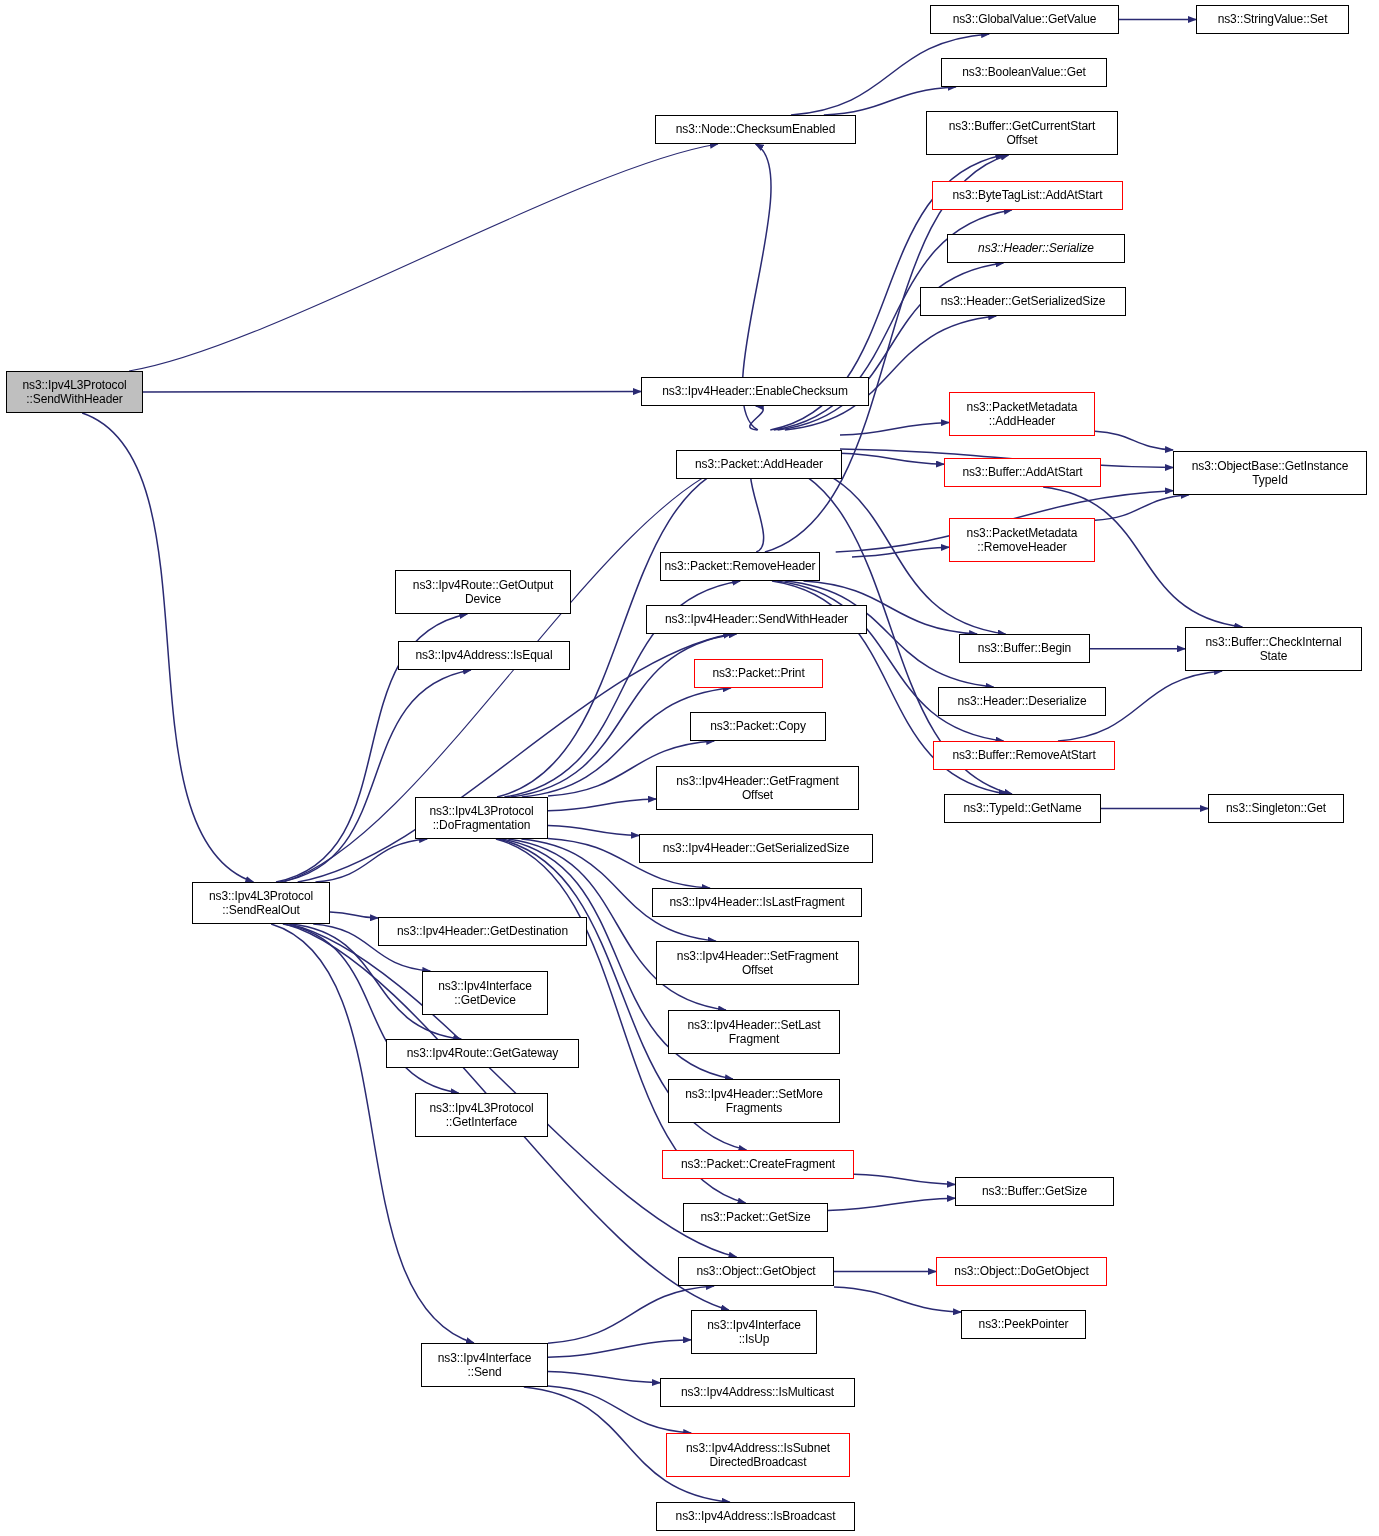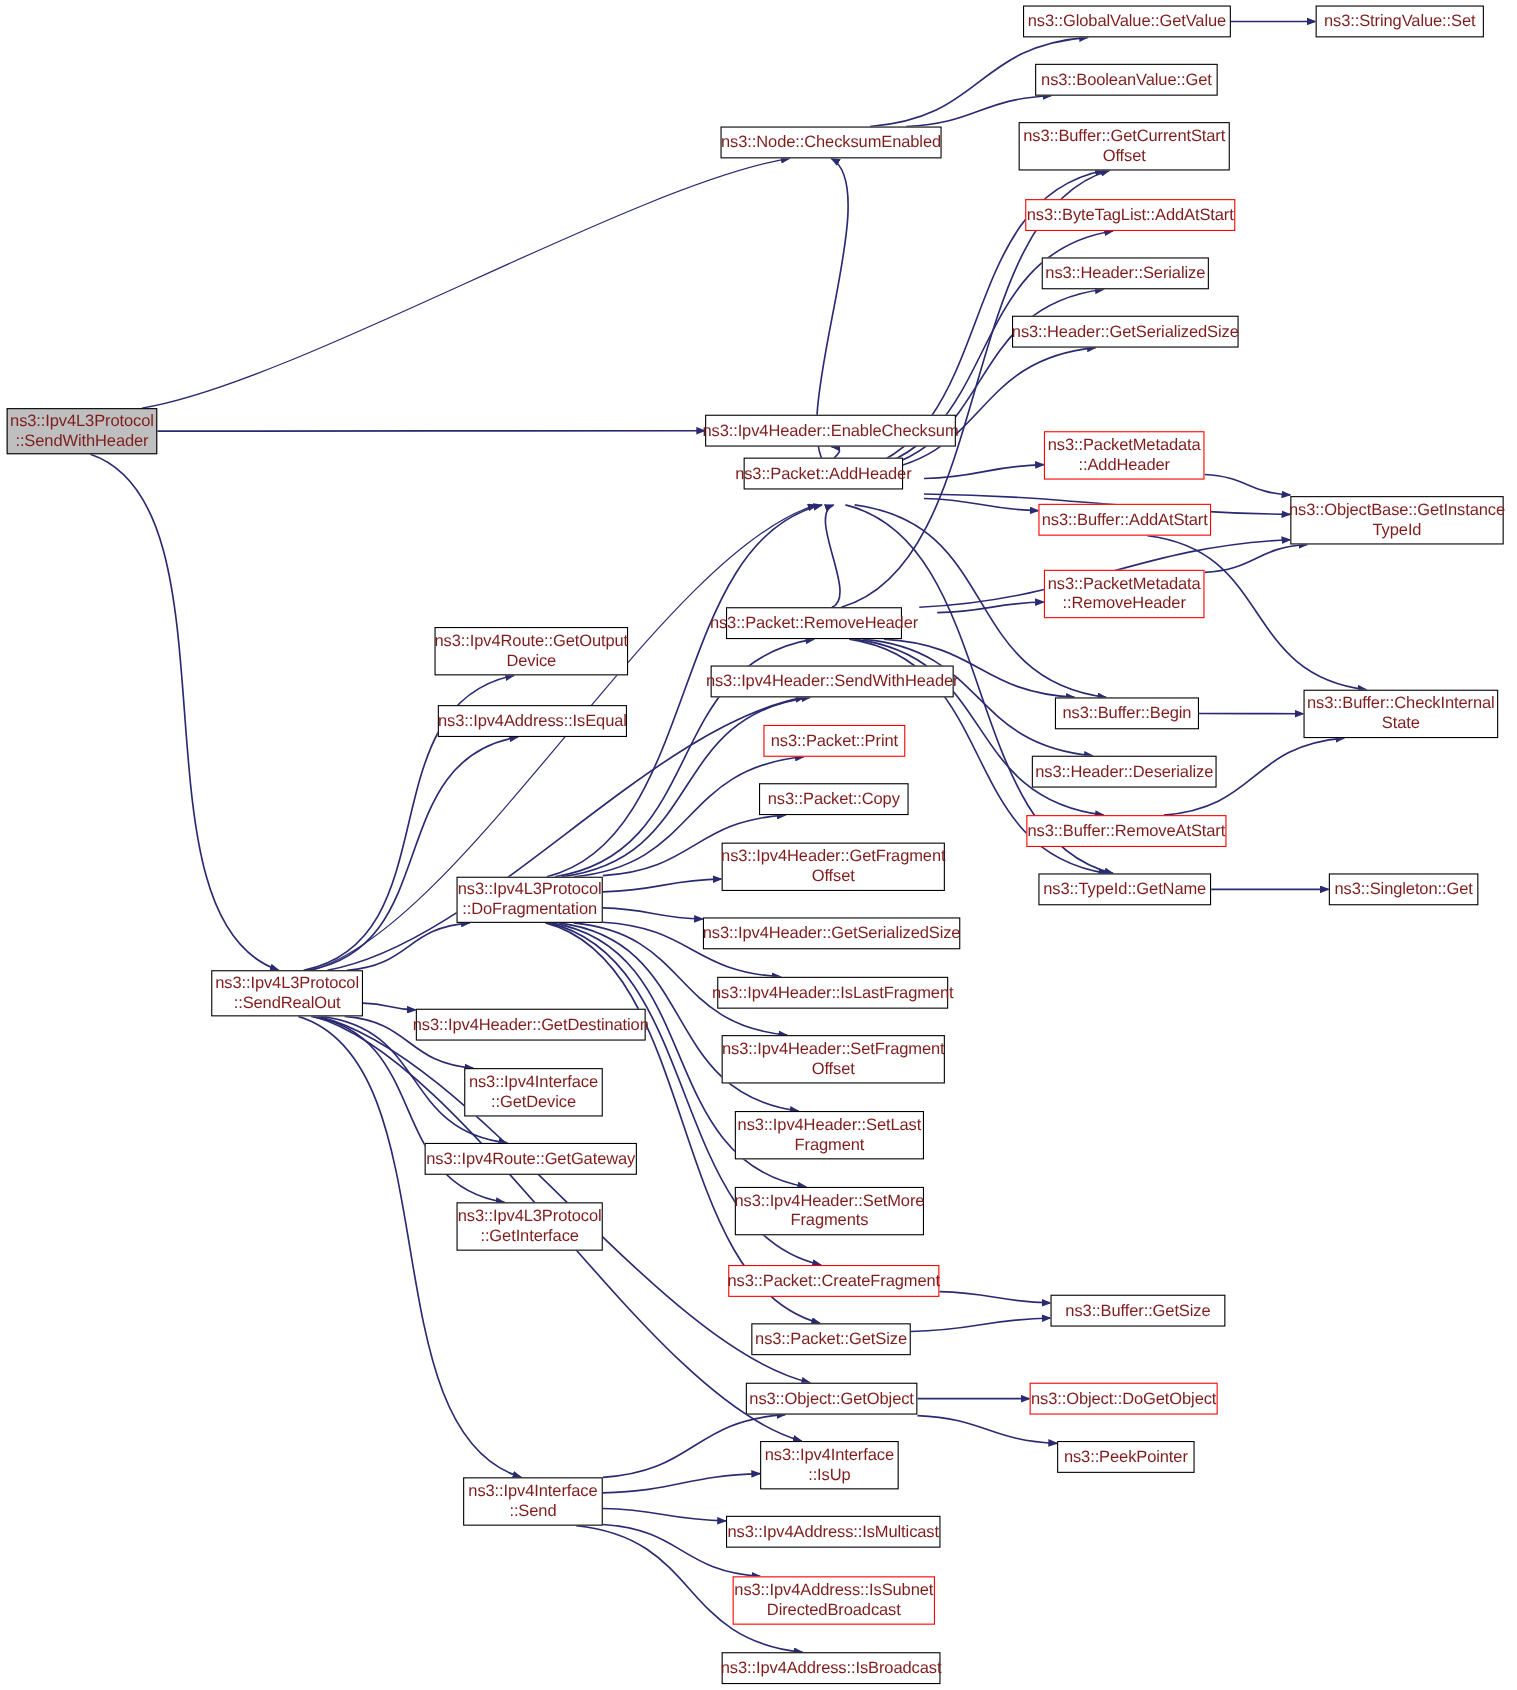--- a/index.html
+++ b/index.html
@@ -11,22 +11,22 @@
     background:#ffffff;
     font-family:"Liberation Sans","DejaVu Sans",sans-serif;
     overflow:hidden;
   }
   svg#edges{position:absolute;left:0;top:0;width:1379px;height:1536px;}
   .node{
     position:absolute;
     box-sizing:border-box;
     border:1px solid #000000;
     background:#ffffff;
-    color:#7f1d1d;
-    font-size:15px;
+    color:#000000;
+    font-size:12px;
     line-height:1.18;
     display:flex;
     align-items:center;
     justify-content:center;
     text-align:center;
     white-space:pre-line;
     letter-spacing:-0.1px;
     z-index:3;
   }
   .node.red{border-color:#ff0000;}
@@ -113,24 +113,24 @@
   <div id="node-layer">
       <div class="node root" style="left: 6px; top: 371px; width: 137px; height: 42px;">ns3::Ipv4L3Protocol
 ::SendWithHeader</div>
       <div class="node" style="left: 655px; top: 115px; width: 201px; height: 29px;">ns3::Node::ChecksumEnabled</div>
       <div class="node" style="left: 930px; top: 5px; width: 189px; height: 29px;">ns3::GlobalValue::GetValue</div>
       <div class="node" style="left: 1196px; top: 5px; width: 153px; height: 29px;">ns3::StringValue::Set</div>
       <div class="node" style="left: 941px; top: 58px; width: 166px; height: 29px;">ns3::BooleanValue::Get</div>
       <div class="node" style="left: 926px; top: 111px; width: 192px; height: 44px;">ns3::Buffer::GetCurrentStart
 Offset</div>
       <div class="node red" style="left: 932px; top: 181px; width: 191px; height: 29px;">ns3::ByteTagList::AddAtStart</div>
-      <div class="node" style="left: 947px; top: 234px; width: 152px; height: 29px;">ns3::Header::Serialize</div>
+      <div class="node" style="left: 947px; top: 234px; width: 178px; height: 29px; font-style: italic;">ns3::Header::Serialize</div>
       <div class="node" style="left: 920px; top: 287px; width: 206px; height: 29px;">ns3::Header::GetSerializedSize</div>
       <div class="node" style="left: 641px; top: 377px; width: 228px; height: 29px;">ns3::Ipv4Header::EnableChecksum</div>
-      <div class="node" style="left: 676px; top: 416px; width: 145px; height: 29px;">ns3::Packet::AddHeader</div>
+      <div class="node" style="left: 676px; top: 450px; width: 166px; height: 29px;">ns3::Packet::AddHeader</div>
       <div class="node red" style="left: 949px; top: 392px; width: 146px; height: 44px;">ns3::PacketMetadata
 ::AddHeader</div>
       <div class="node red" style="left: 944px; top: 458px; width: 157px; height: 29px;">ns3::Buffer::AddAtStart</div>
       <div class="node red" style="left: 949px; top: 518px; width: 146px; height: 44px;">ns3::PacketMetadata
 ::RemoveHeader</div>
       <div class="node" style="left: 1173px; top: 451px; width: 194px; height: 44px;">ns3::ObjectBase::GetInstance
 TypeId</div>
       <div class="node" style="left: 660px; top: 552px; width: 160px; height: 29px;">ns3::Packet::RemoveHeader</div>
       <div class="node" style="left: 959px; top: 634px; width: 131px; height: 29px;">ns3::Buffer::Begin</div>
       <div class="node" style="left: 1185px; top: 627px; width: 177px; height: 44px;">ns3::Buffer::CheckInternal

